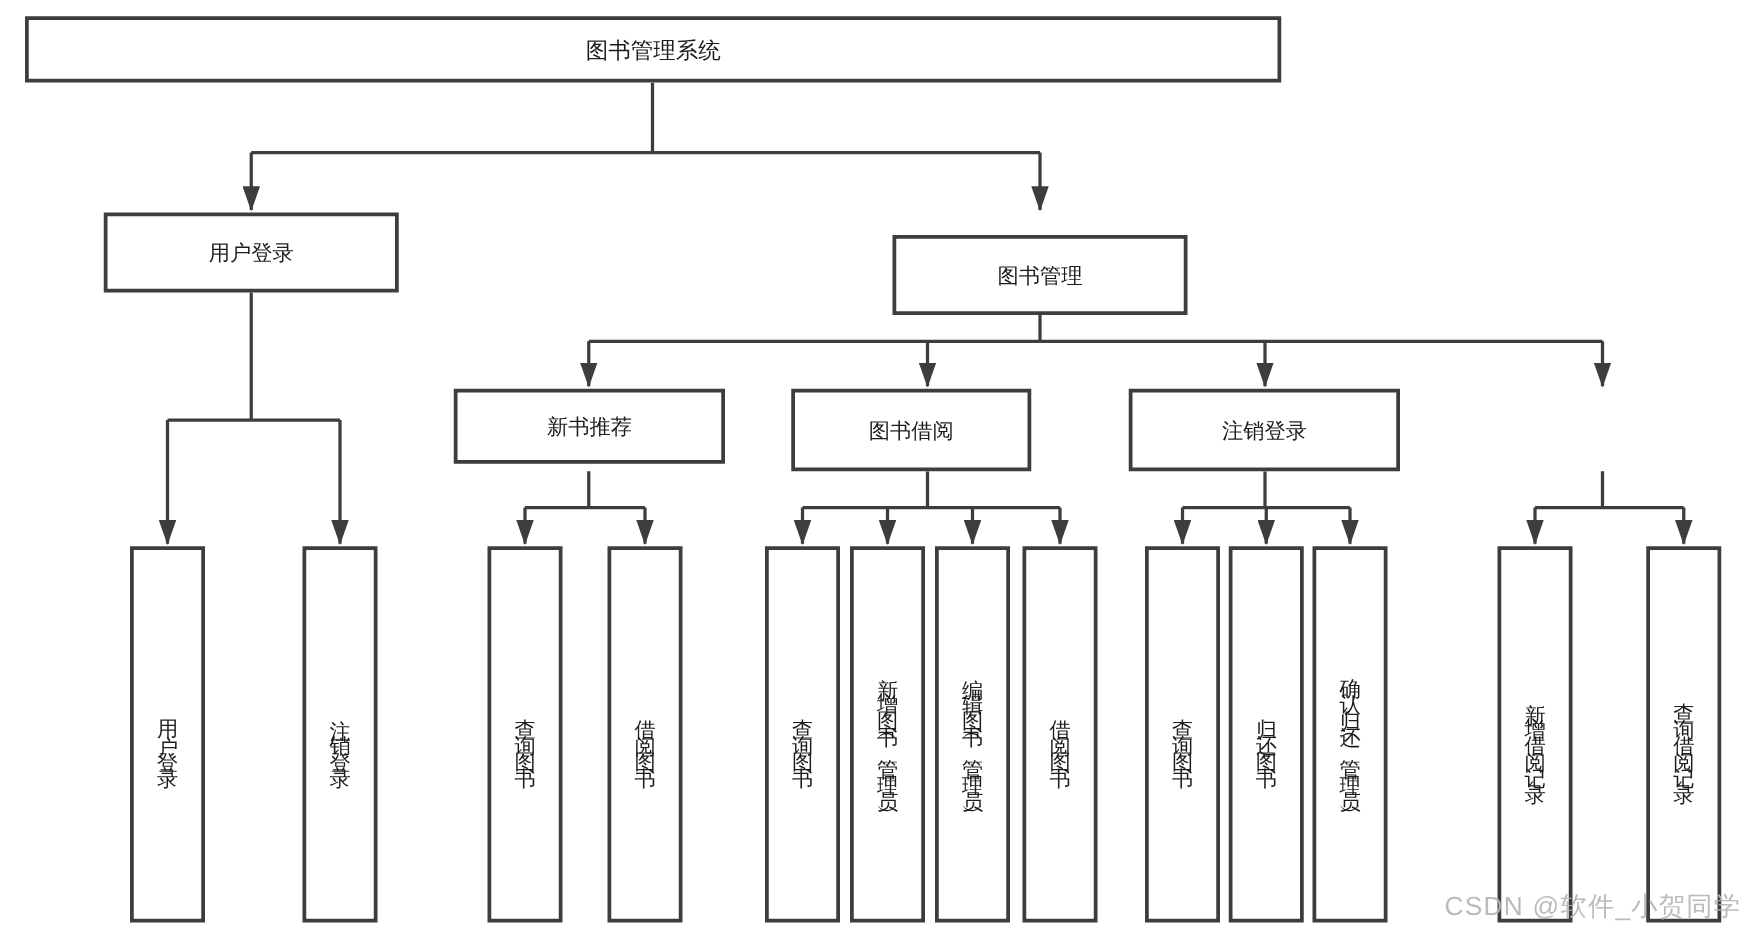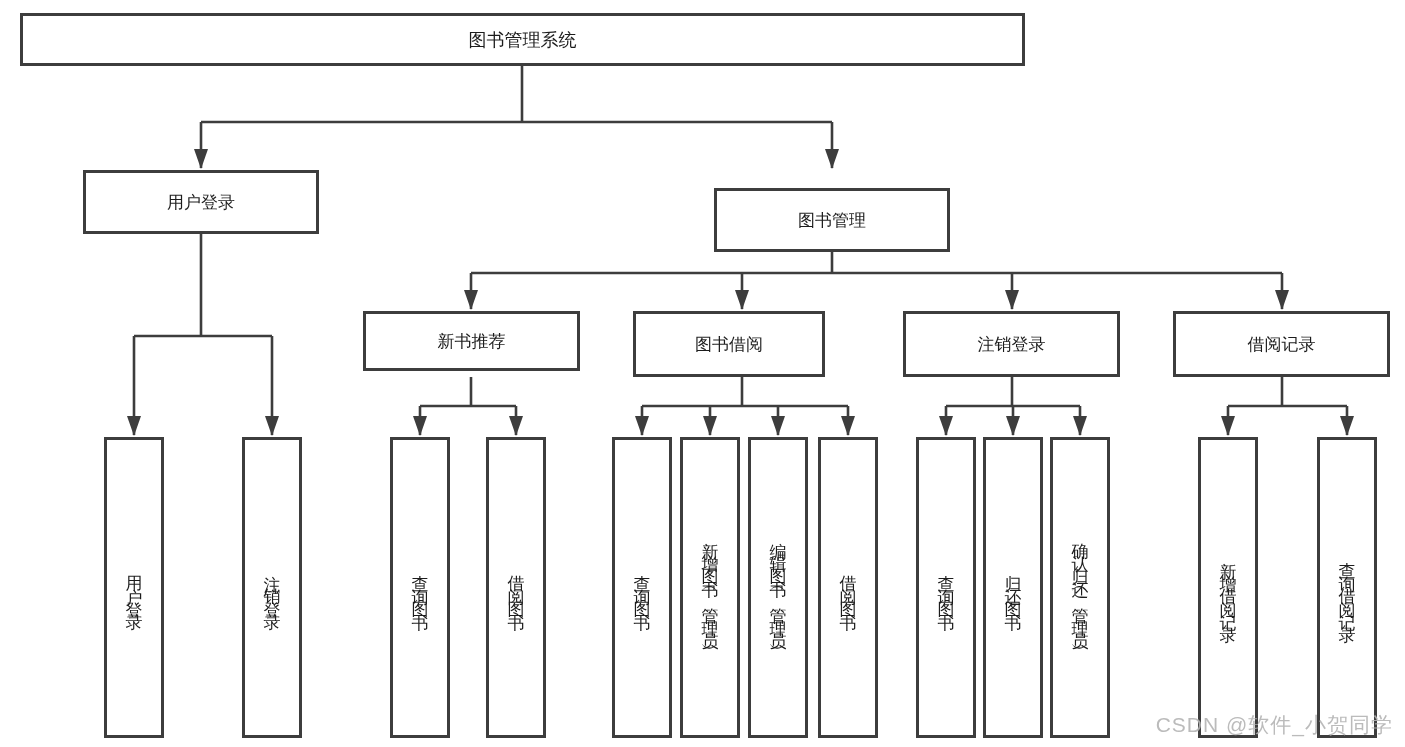--- a/index.html
+++ b/index.html
@@ -121,23 +121,20 @@
 
   <div class="node" style="left:363px;top:311px;width:217px;height:60px">
     <span>新书推荐</span>
   </div>
   <div class="node" style="left:633px;top:311px;width:192px;height:66px">
     <span>图书借阅</span>
   </div>
   <div class="node" style="left:903px;top:311px;width:217px;height:66px">
     <span>注销登录</span>
   </div>
-  <div class="node" style="left:1173px;top:311px;width:217px;height:66px">
-    <span>借阅记录</span>
-  </div>
 
   <div class="node" style="left:104px;top:437px;width:60px;height:301px">
     <span class="vtext">用户登录</span>
   </div>
   <div class="node" style="left:242px;top:437px;width:60px;height:301px">
     <span class="vtext">注销登录</span>
   </div>
 
   <div class="node" style="left:390px;top:437px;width:60px;height:301px">
     <span class="vtext">查询图书</span>

